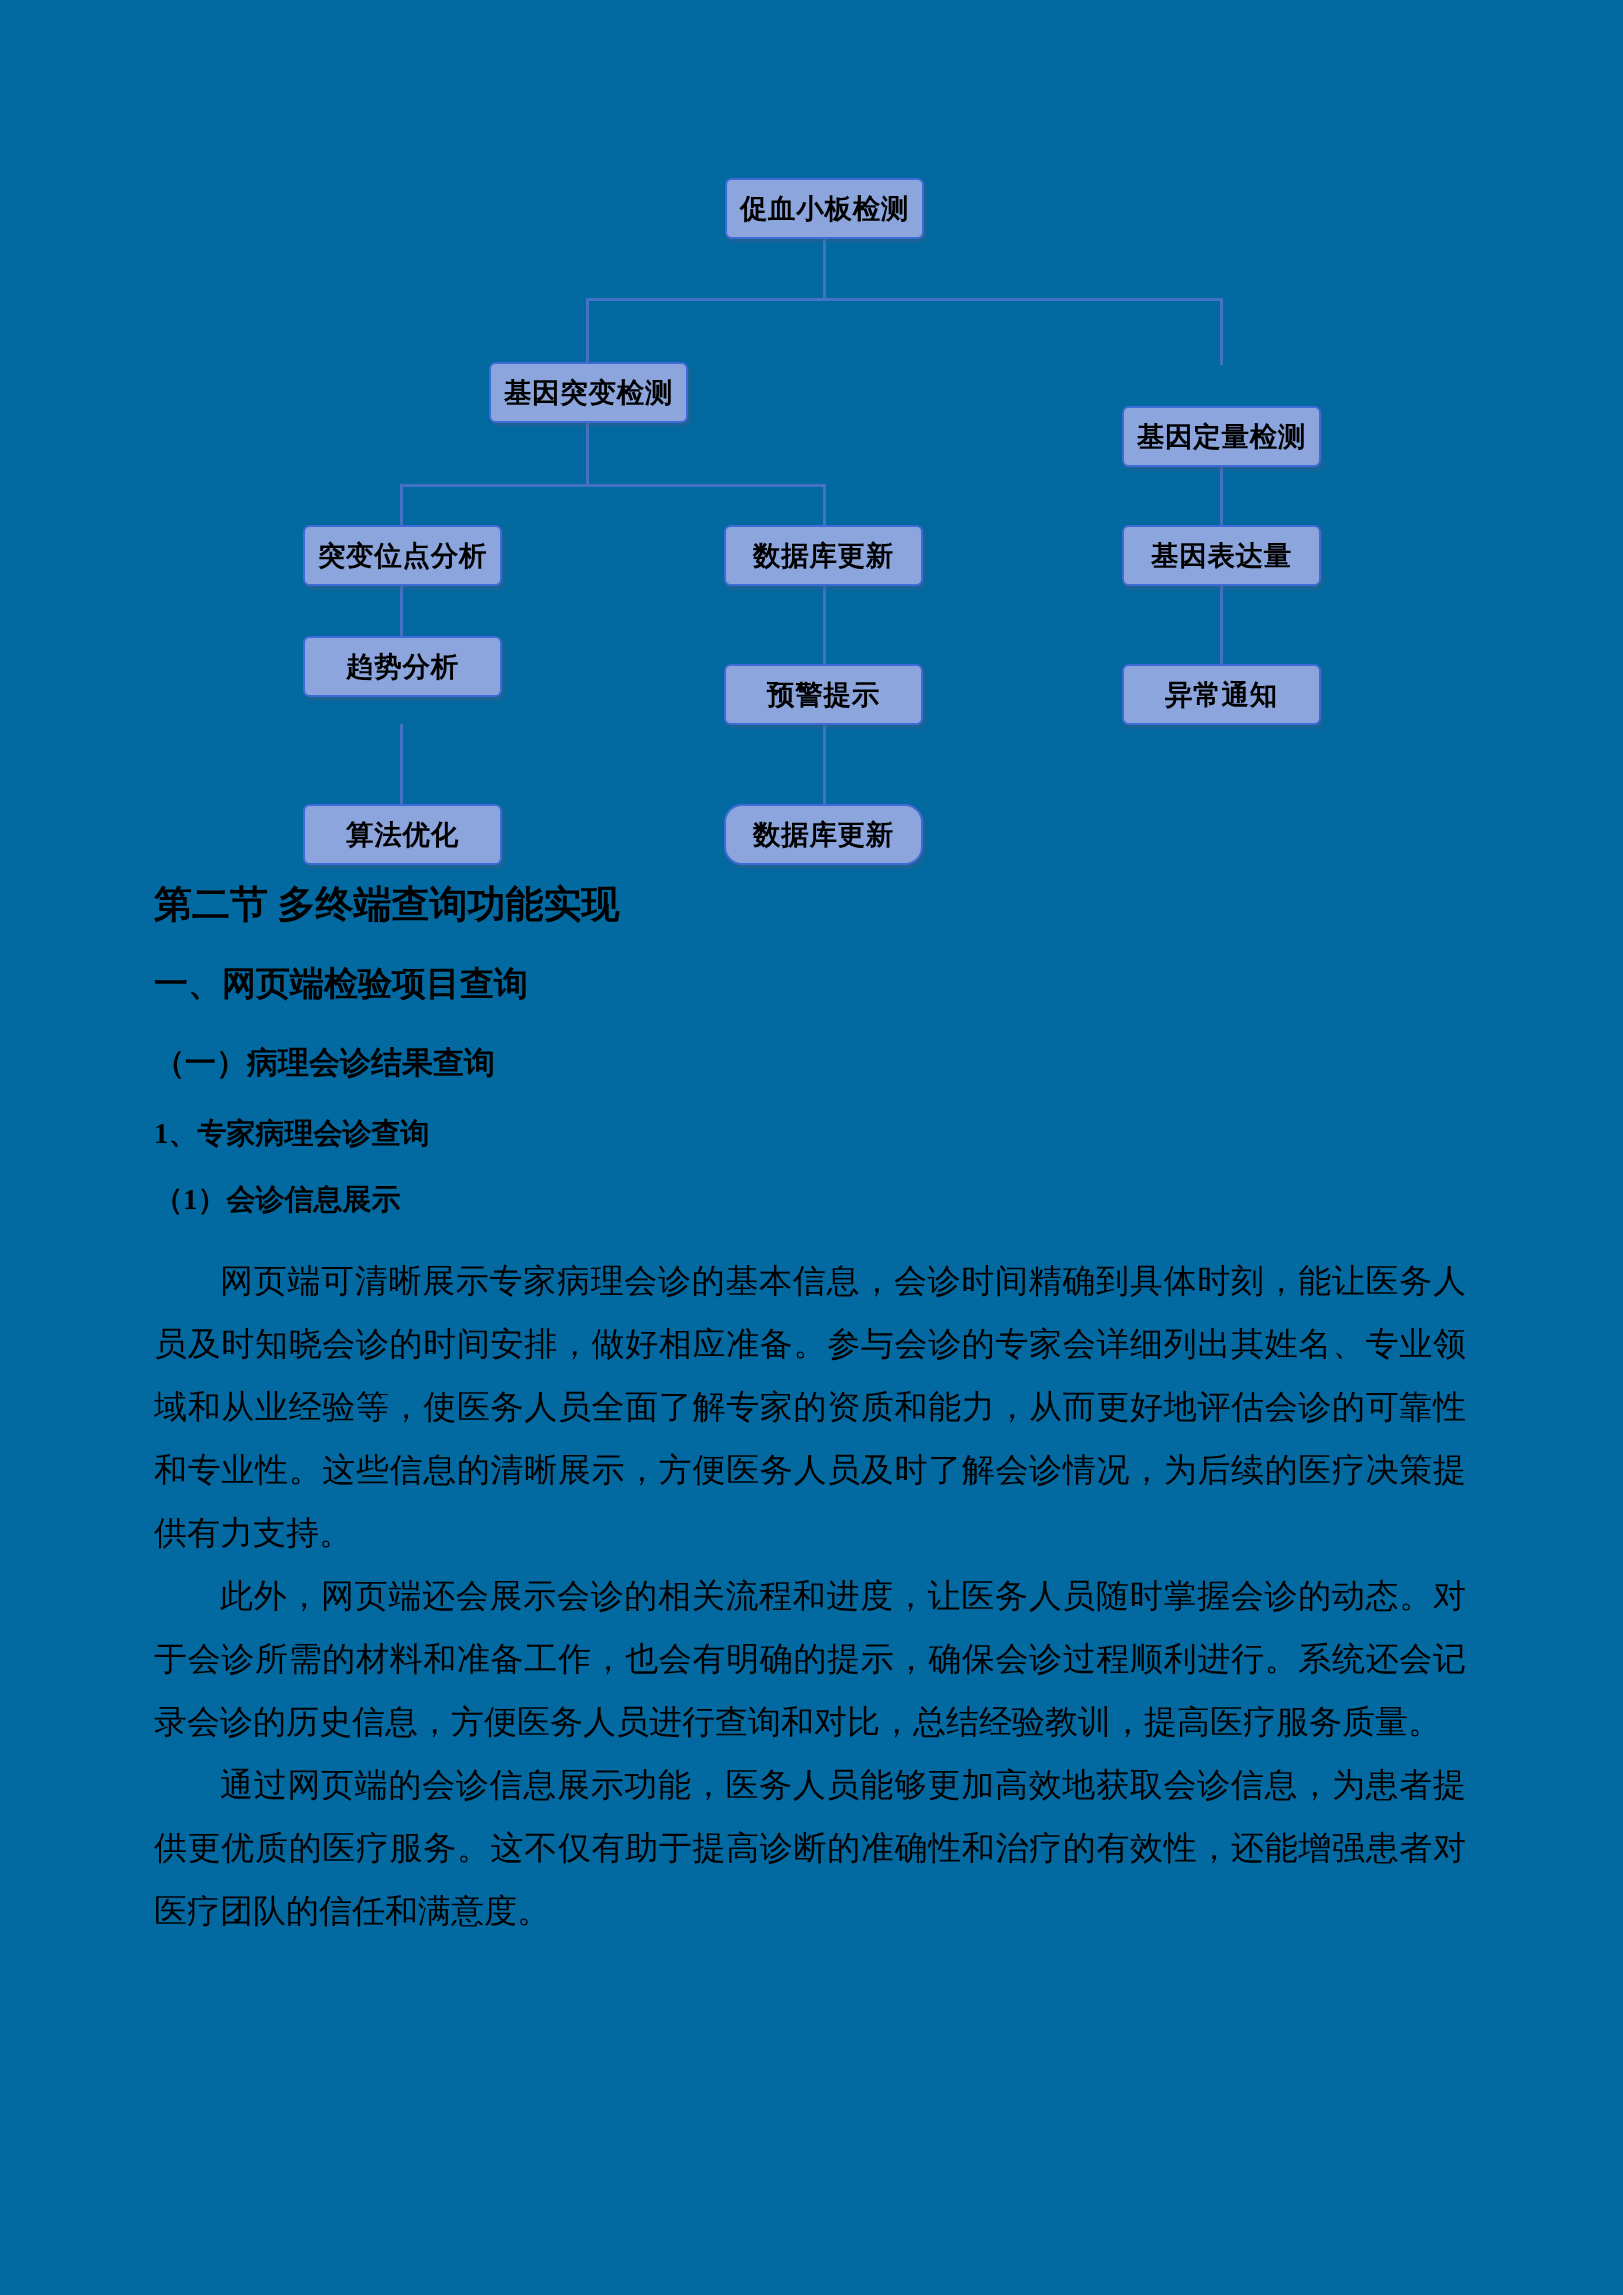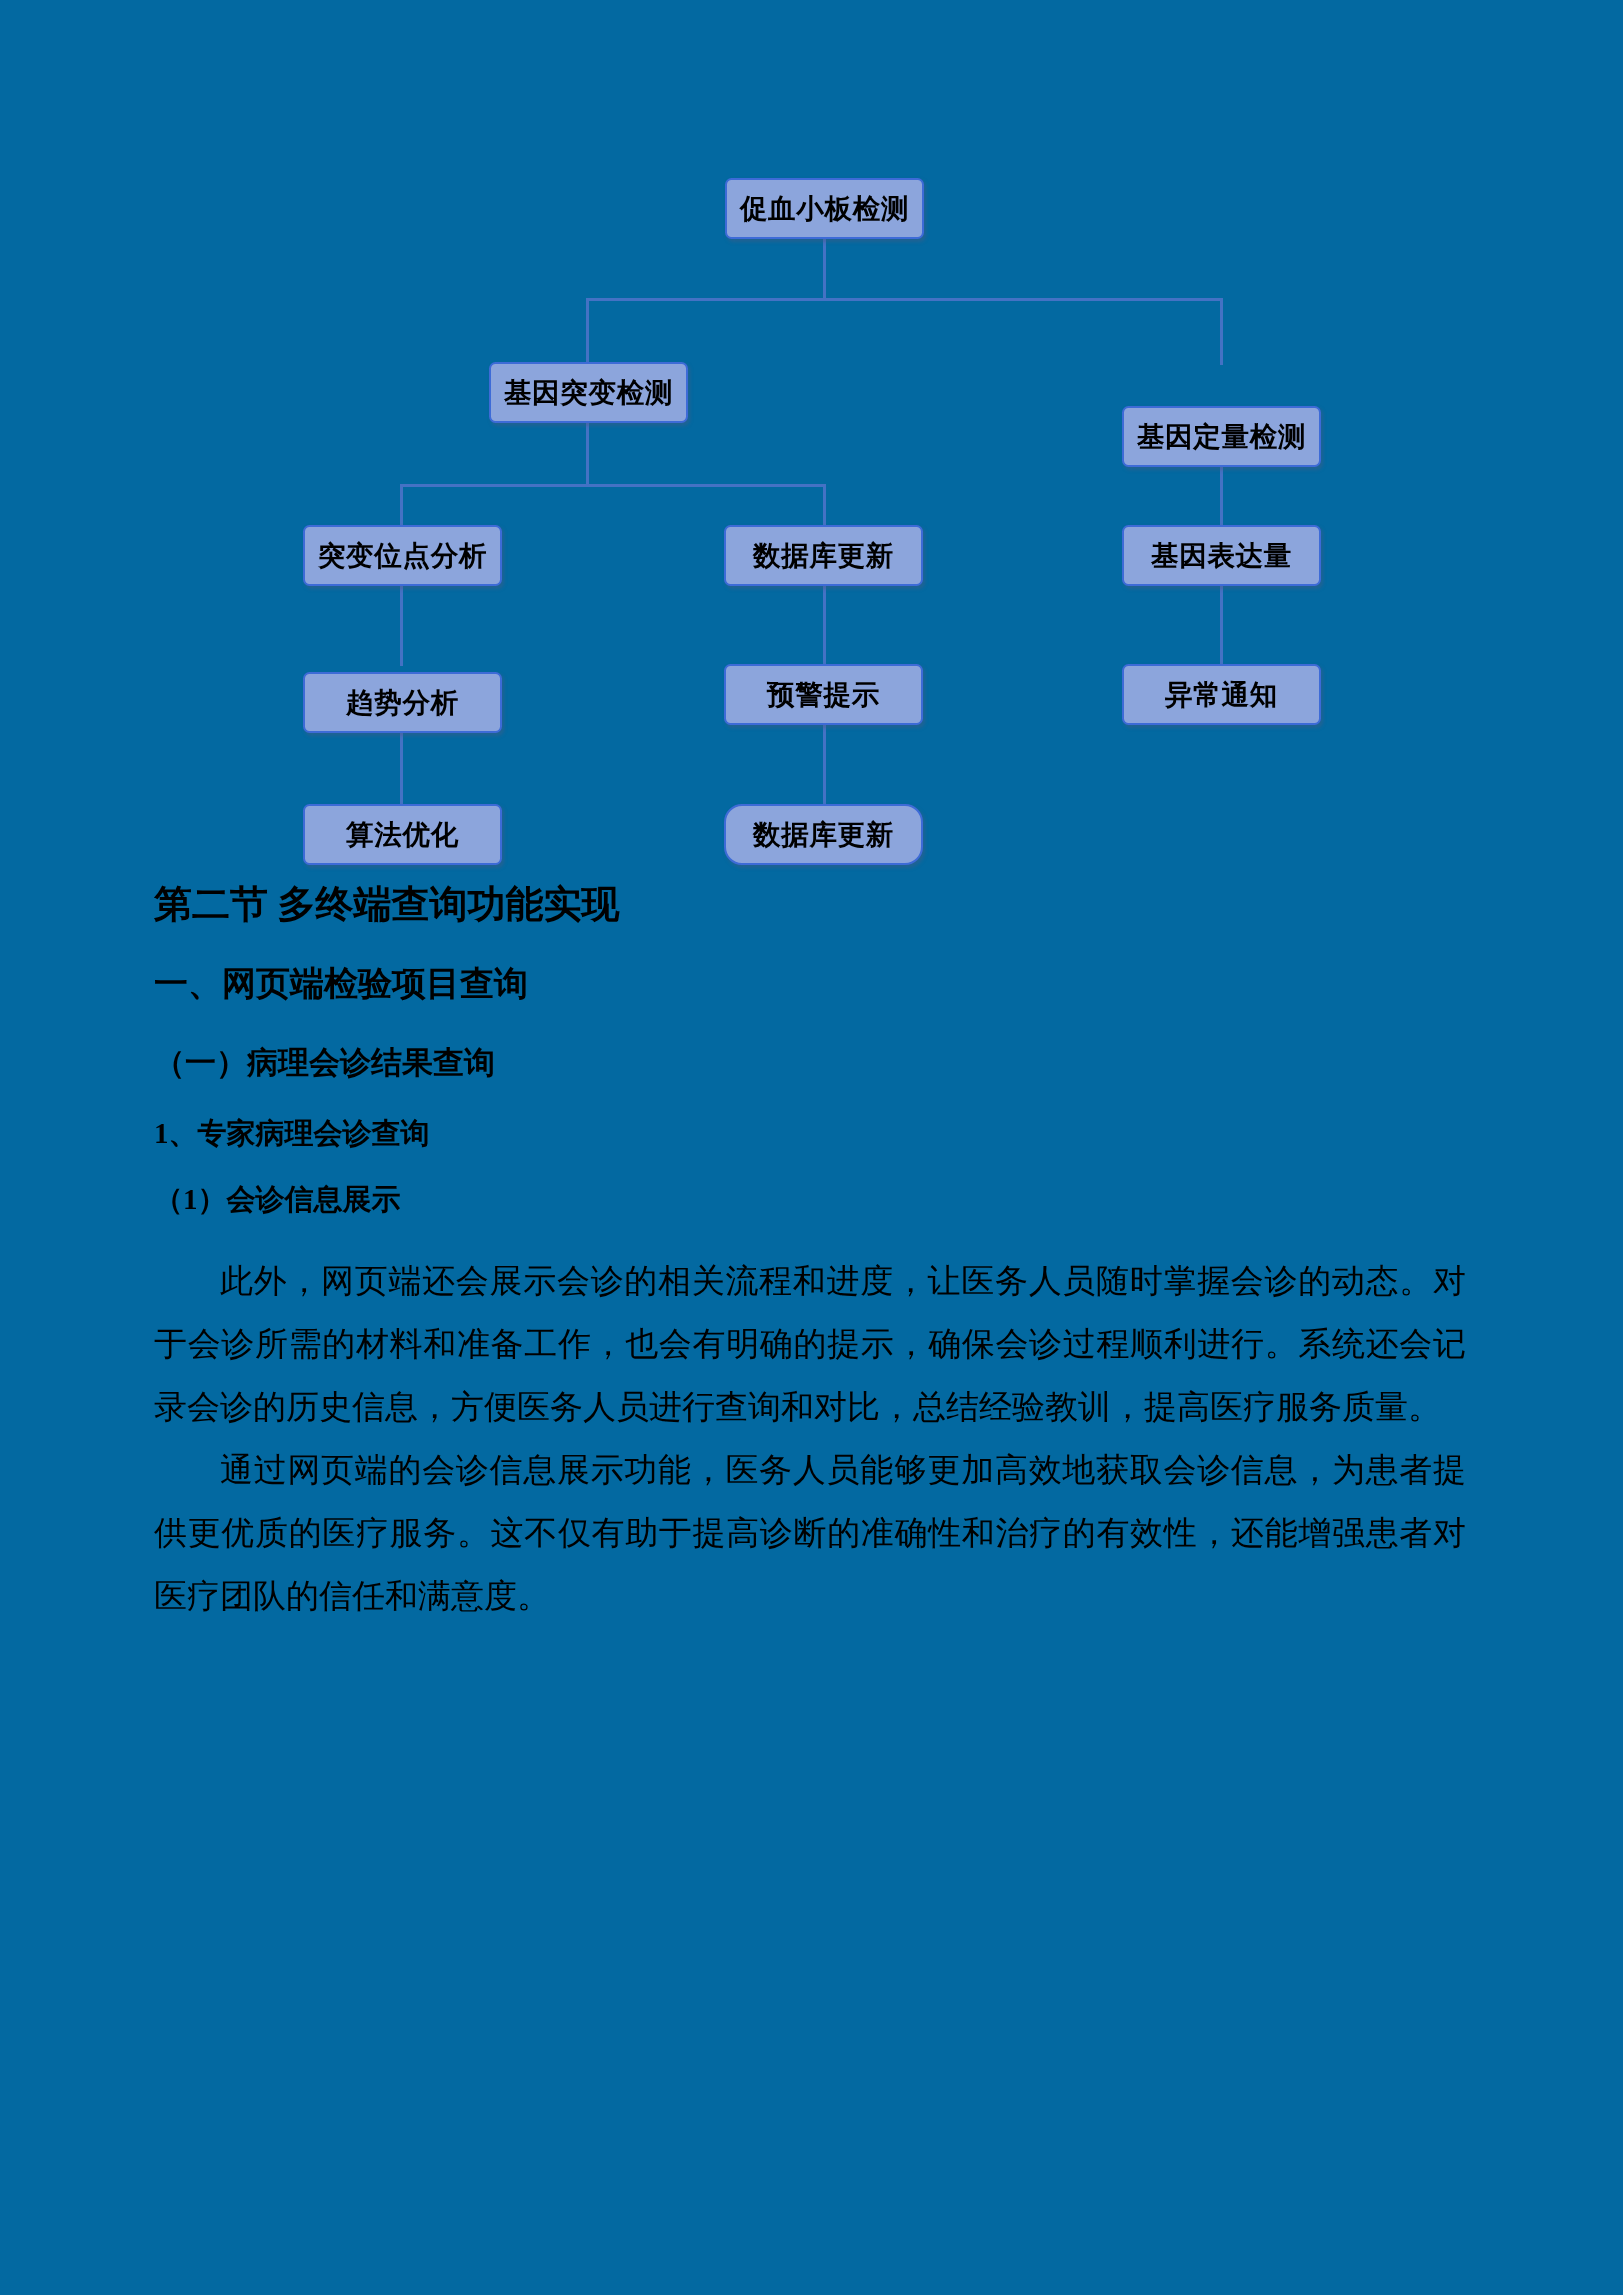--- a/index.html
+++ b/index.html
@@ -75,33 +75,34 @@
 
     <div class="flow-node" style="left:725px;top:178px;">促血小板检测</div>
 
     <div class="flow-node" style="left:489px;top:362px;">基因突变检测</div>
     <div class="flow-node" style="left:1122px;top:362px;margin-top:44px;">基因定量检测</div>
 
     <div class="flow-node" style="left:303px;top:525px;">突变位点分析</div>
     <div class="flow-node" style="left:724px;top:525px;">数据库更新</div>
     <div class="flow-node" style="left:1122px;top:525px;">基因表达量</div>
 
-    <div class="flow-node" style="left:303px;top:672px;">趋势分析</div>
+    <div class="flow-node" style="left:303px;top:636px;">趋势分析</div>
     <div class="flow-node" style="left:724px;top:664px;">预警提示</div>
     <div class="flow-node" style="left:1122px;top:664px;">异常通知</div>
 
     <div class="flow-node" style="left:303px;top:804px;">算法优化</div>
     <div class="flow-node" style="left:724px;top:804px;border-radius:18px;">数据库更新</div>
   </div>
 
   <div class="content">
     <div class="h-section">第二节 多终端查询功能实现</div>
     <div class="h-sub1">一、网页端检验项目查询</div>
     <div class="h-sub2">（一）病理会诊结果查询</div>
     <div class="h-sub3">1、专家病理会诊查询</div>
     <div class="h-sub4">（1）会诊信息展示</div>
 
+    <p class="body-para">网页端可清晰展示专家病理会诊的基本信息，会诊时间精确到具体时刻，能让医务人员及时知晓会诊的时间安排，做好相应准备。参与会诊的专家会详细列出其姓名、专业领域和从业经验等，使医务人员全面了解专家的资质和能力，从而更好地评估会诊的可靠性和专业性。这些信息的清晰展示，方便医务人员及时了解会诊情况，为后续的医疗决策提供有力支持。</p>
     <p class="body-para">此外，网页端还会展示会诊的相关流程和进度，让医务人员随时掌握会诊的动态。对于会诊所需的材料和准备工作，也会有明确的提示，确保会诊过程顺利进行。系统还会记录会诊的历史信息，方便医务人员进行查询和对比，总结经验教训，提高医疗服务质量。</p>
     <p class="body-para">通过网页端的会诊信息展示功能，医务人员能够更加高效地获取会诊信息，为患者提供更优质的医疗服务。这不仅有助于提高诊断的准确性和治疗的有效性，还能增强患者对医疗团队的信任和满意度。</p>
   </div>
 
 </div>
 
 
 </body></html>

